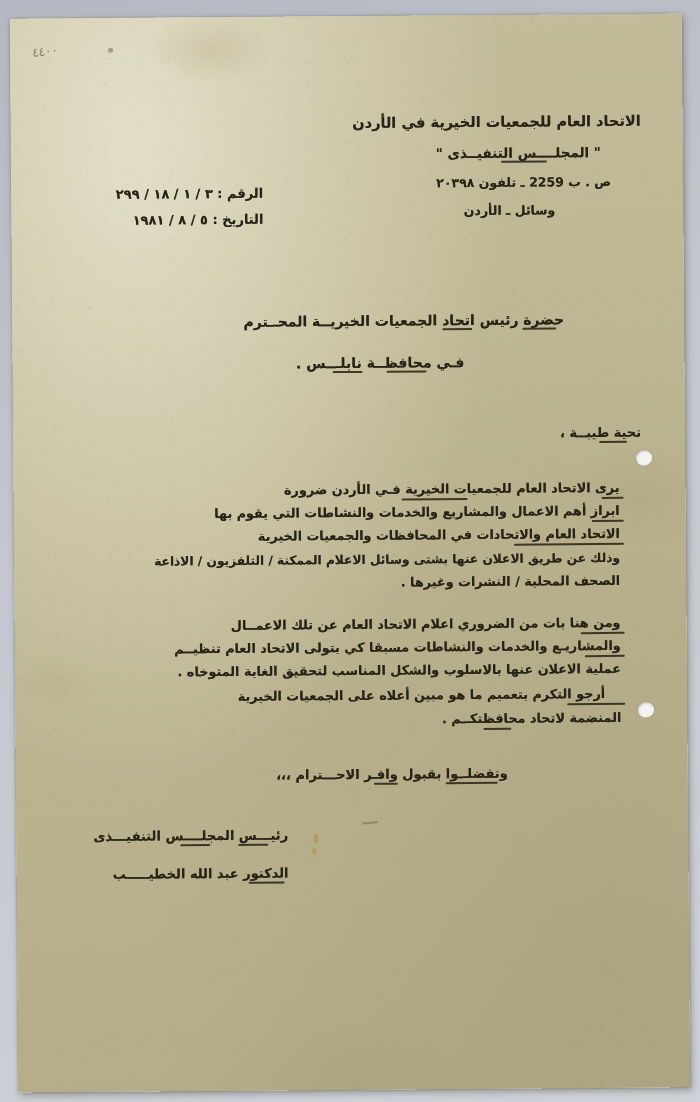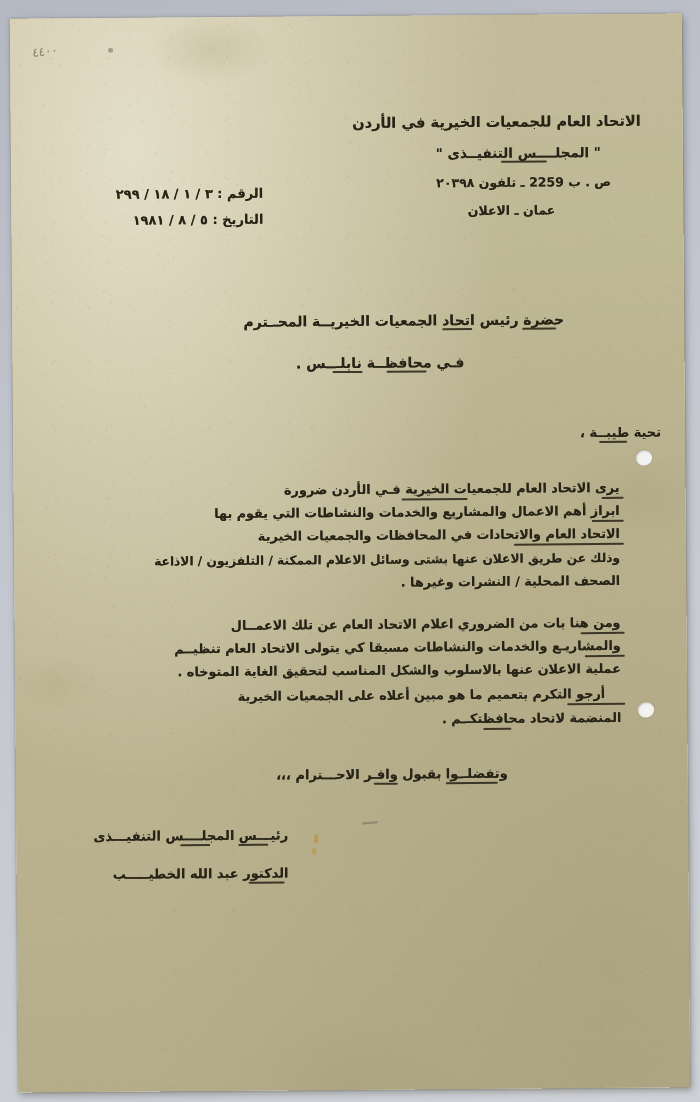--- a/index.html
+++ b/index.html
@@ -160,35 +160,35 @@
 
     <div class="doc">
 
       <div class="ln head" style="right:42px; top:100px;">الاتحاد العام للجمعيات الخيرية في الأردن</div>
 
       <div class="ln head2" style="right:82px; top:132px;">" المجلــــس التنفيــذى "</div>
       <div class="kash" style="right:136px; top:146px; width:46px;"></div>
 
       <div class="ln head3" style="right:72px; top:162px;">ص . ب 2259 ـ تلفون ٢٠٣٩٨</div>
 
-      <div class="ln head3" style="right:128px; top:190px;">عمان ـ الاعلان</div>
+      <div class="ln head3" style="right:128px; top:190px;">وسائل ـ الأردن</div>
 
       <div class="ln ref" style="right:420px; top:170px;">الرقم : ٣ / ١ / ١٨ / ٢٩٩</div>
 
       <div class="ln ref" style="right:420px; top:196px;">التاريخ : ٥ / ٨ / ١٩٨١</div>
 
       <div class="ln addr" style="right:120px; top:298px;">حضرة رئيس اتحاد الجمعيات الخيريــة المحــترم</div>
       <div class="kash" style="right:128px; top:313px; width:34px;"></div>
       <div class="kash" style="right:212px; top:313px; width:30px;"></div>
 
       <div class="ln addr" style="right:220px; top:340px;">فـي محافظــة نابلـــس .</div>
       <div class="kash" style="right:258px; top:355px; width:40px;"></div>
       <div class="kash" style="right:322px; top:355px; width:30px;"></div>
 
-      <div class="ln greet" style="right:24px; top:412px;">تحية طيبــة ،</div>
+      <div class="ln greet" style="right:44px; top:412px;">تحية طيبــة ،</div>
       <div class="kash" style="right:58px; top:427px; width:28px;"></div>
 
       <div class="ln body-ln" style="right:66px; top:468px;">يرى الاتحاد العام للجمعيات الخيرية فـي الأردن ضرورة</div>
       <div class="kash" style="right:218px; top:483px; width:66px;"></div>
       <div class="kash" style="right:62px; top:483px; width:22px;"></div>
 
       <div class="ln body-ln" style="right:66px; top:491px;">ابراز أهم الاعمال والمشاريع والخدمات والنشاطات التي يقوم بها</div>
       <div class="kash" style="right:62px; top:506px; width:32px;"></div>
 
       <div class="ln body-ln" style="right:66px; top:514px;">الاتحاد العام والاتحادات في المحافظات والجمعيات الخيرية</div>

